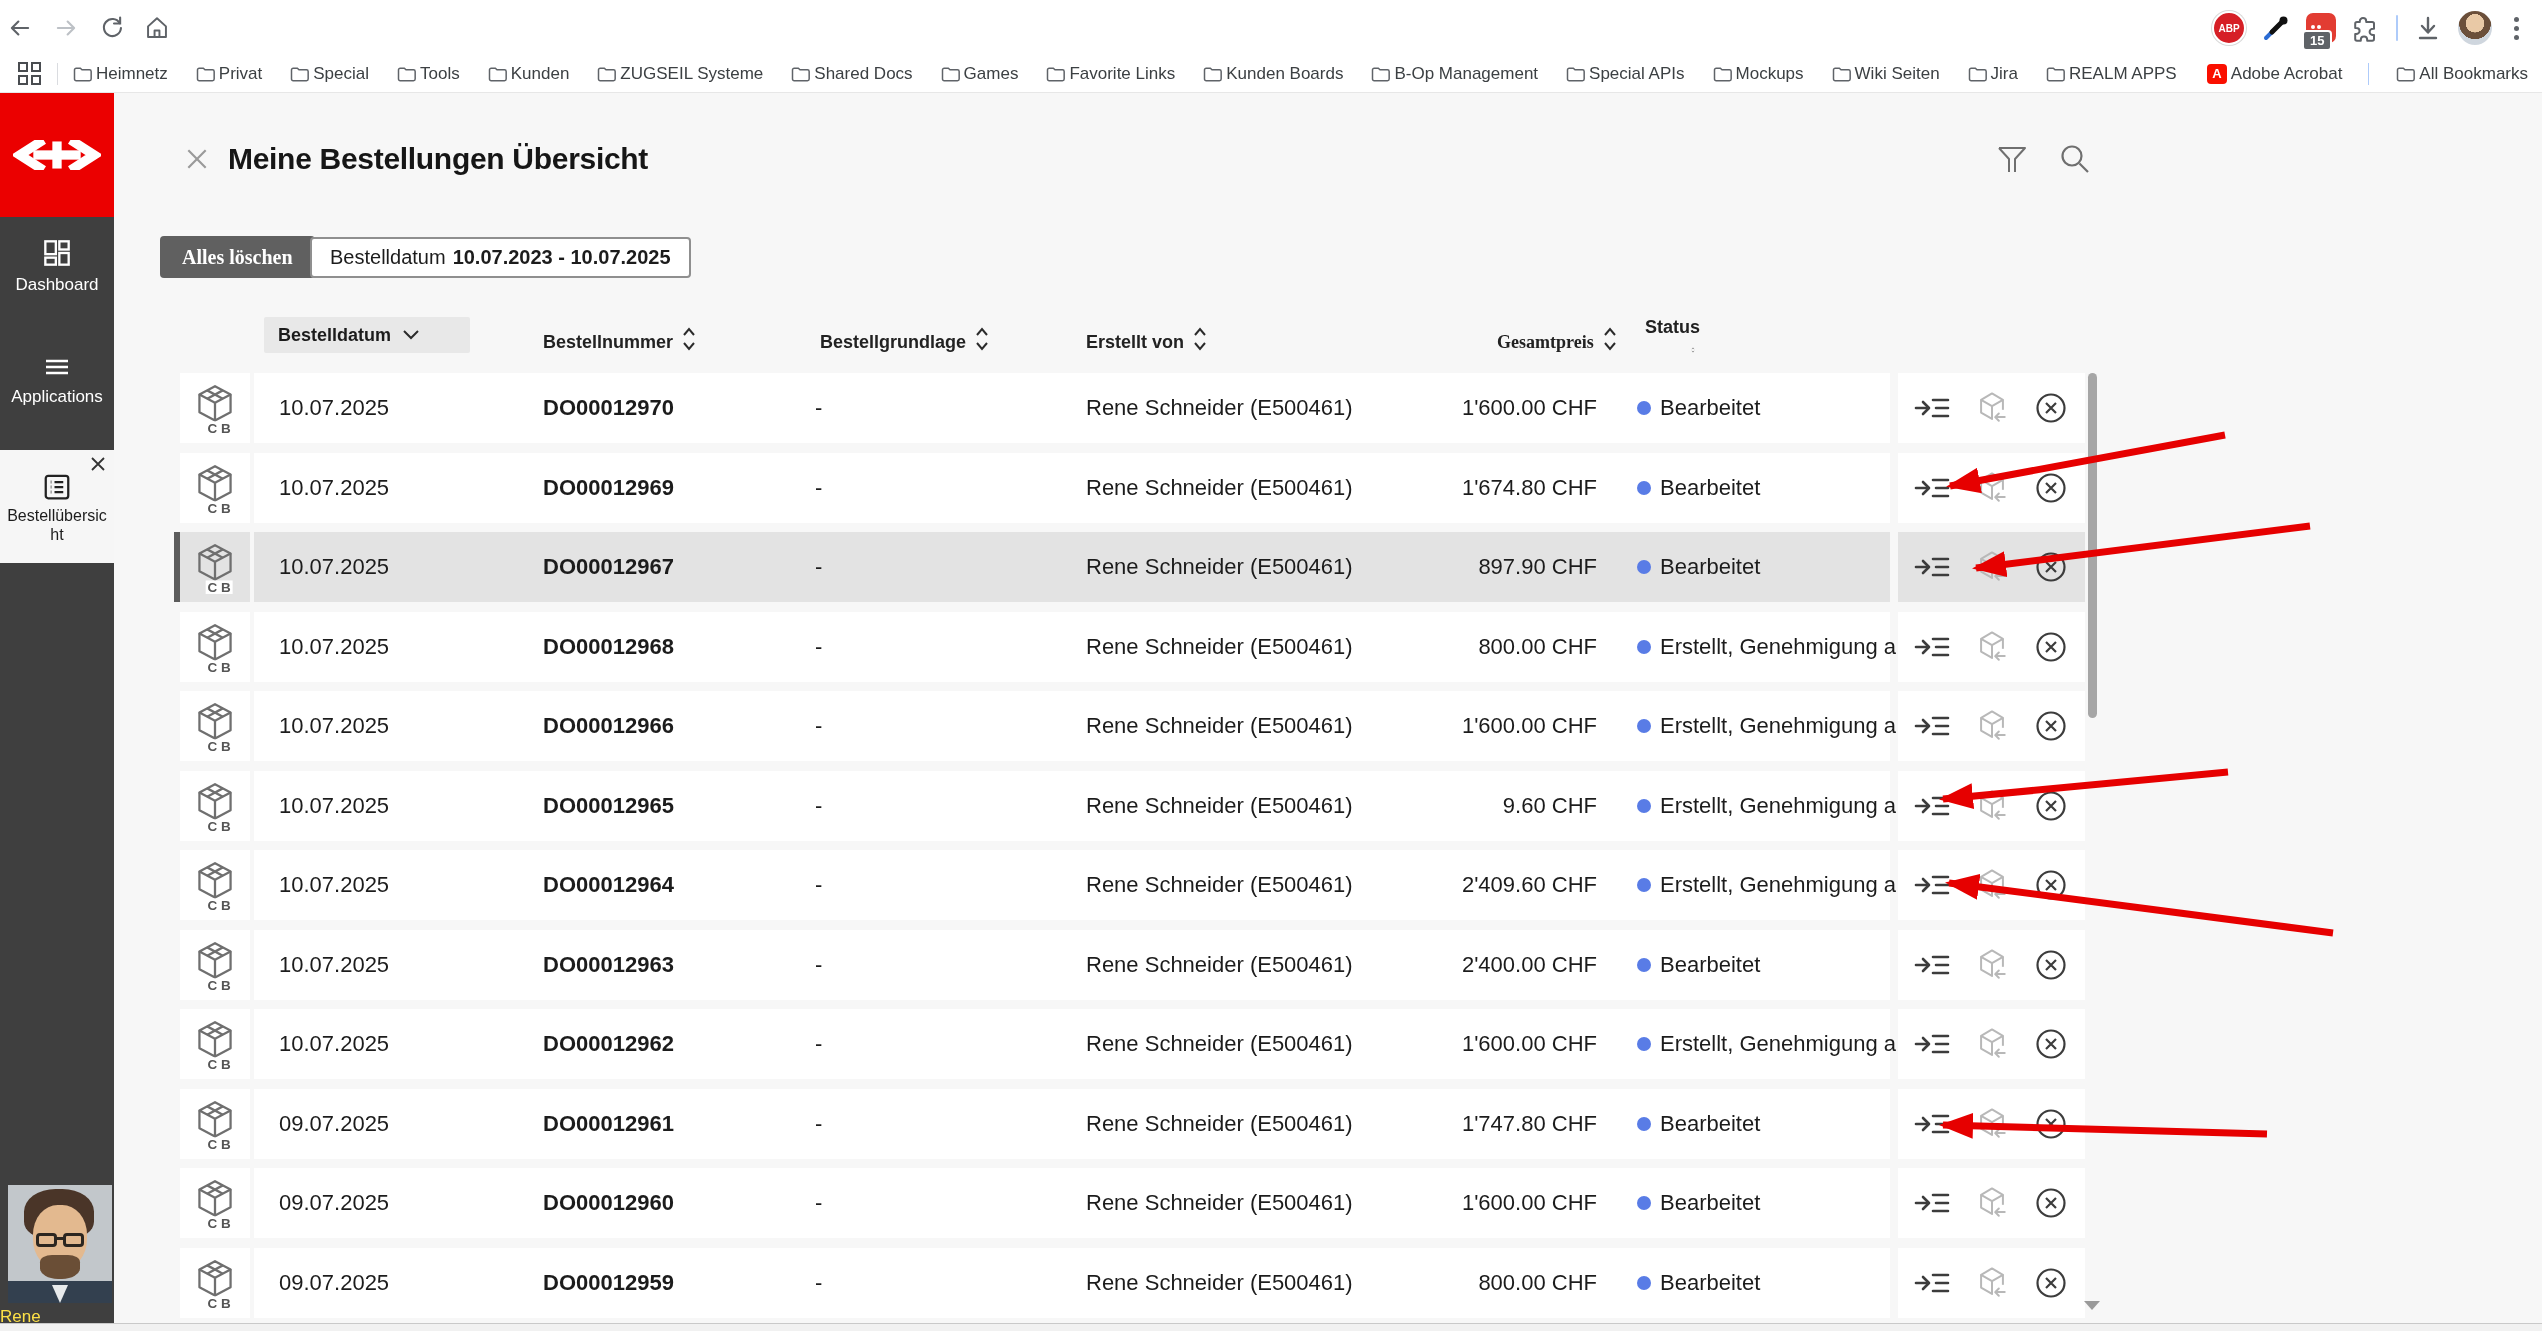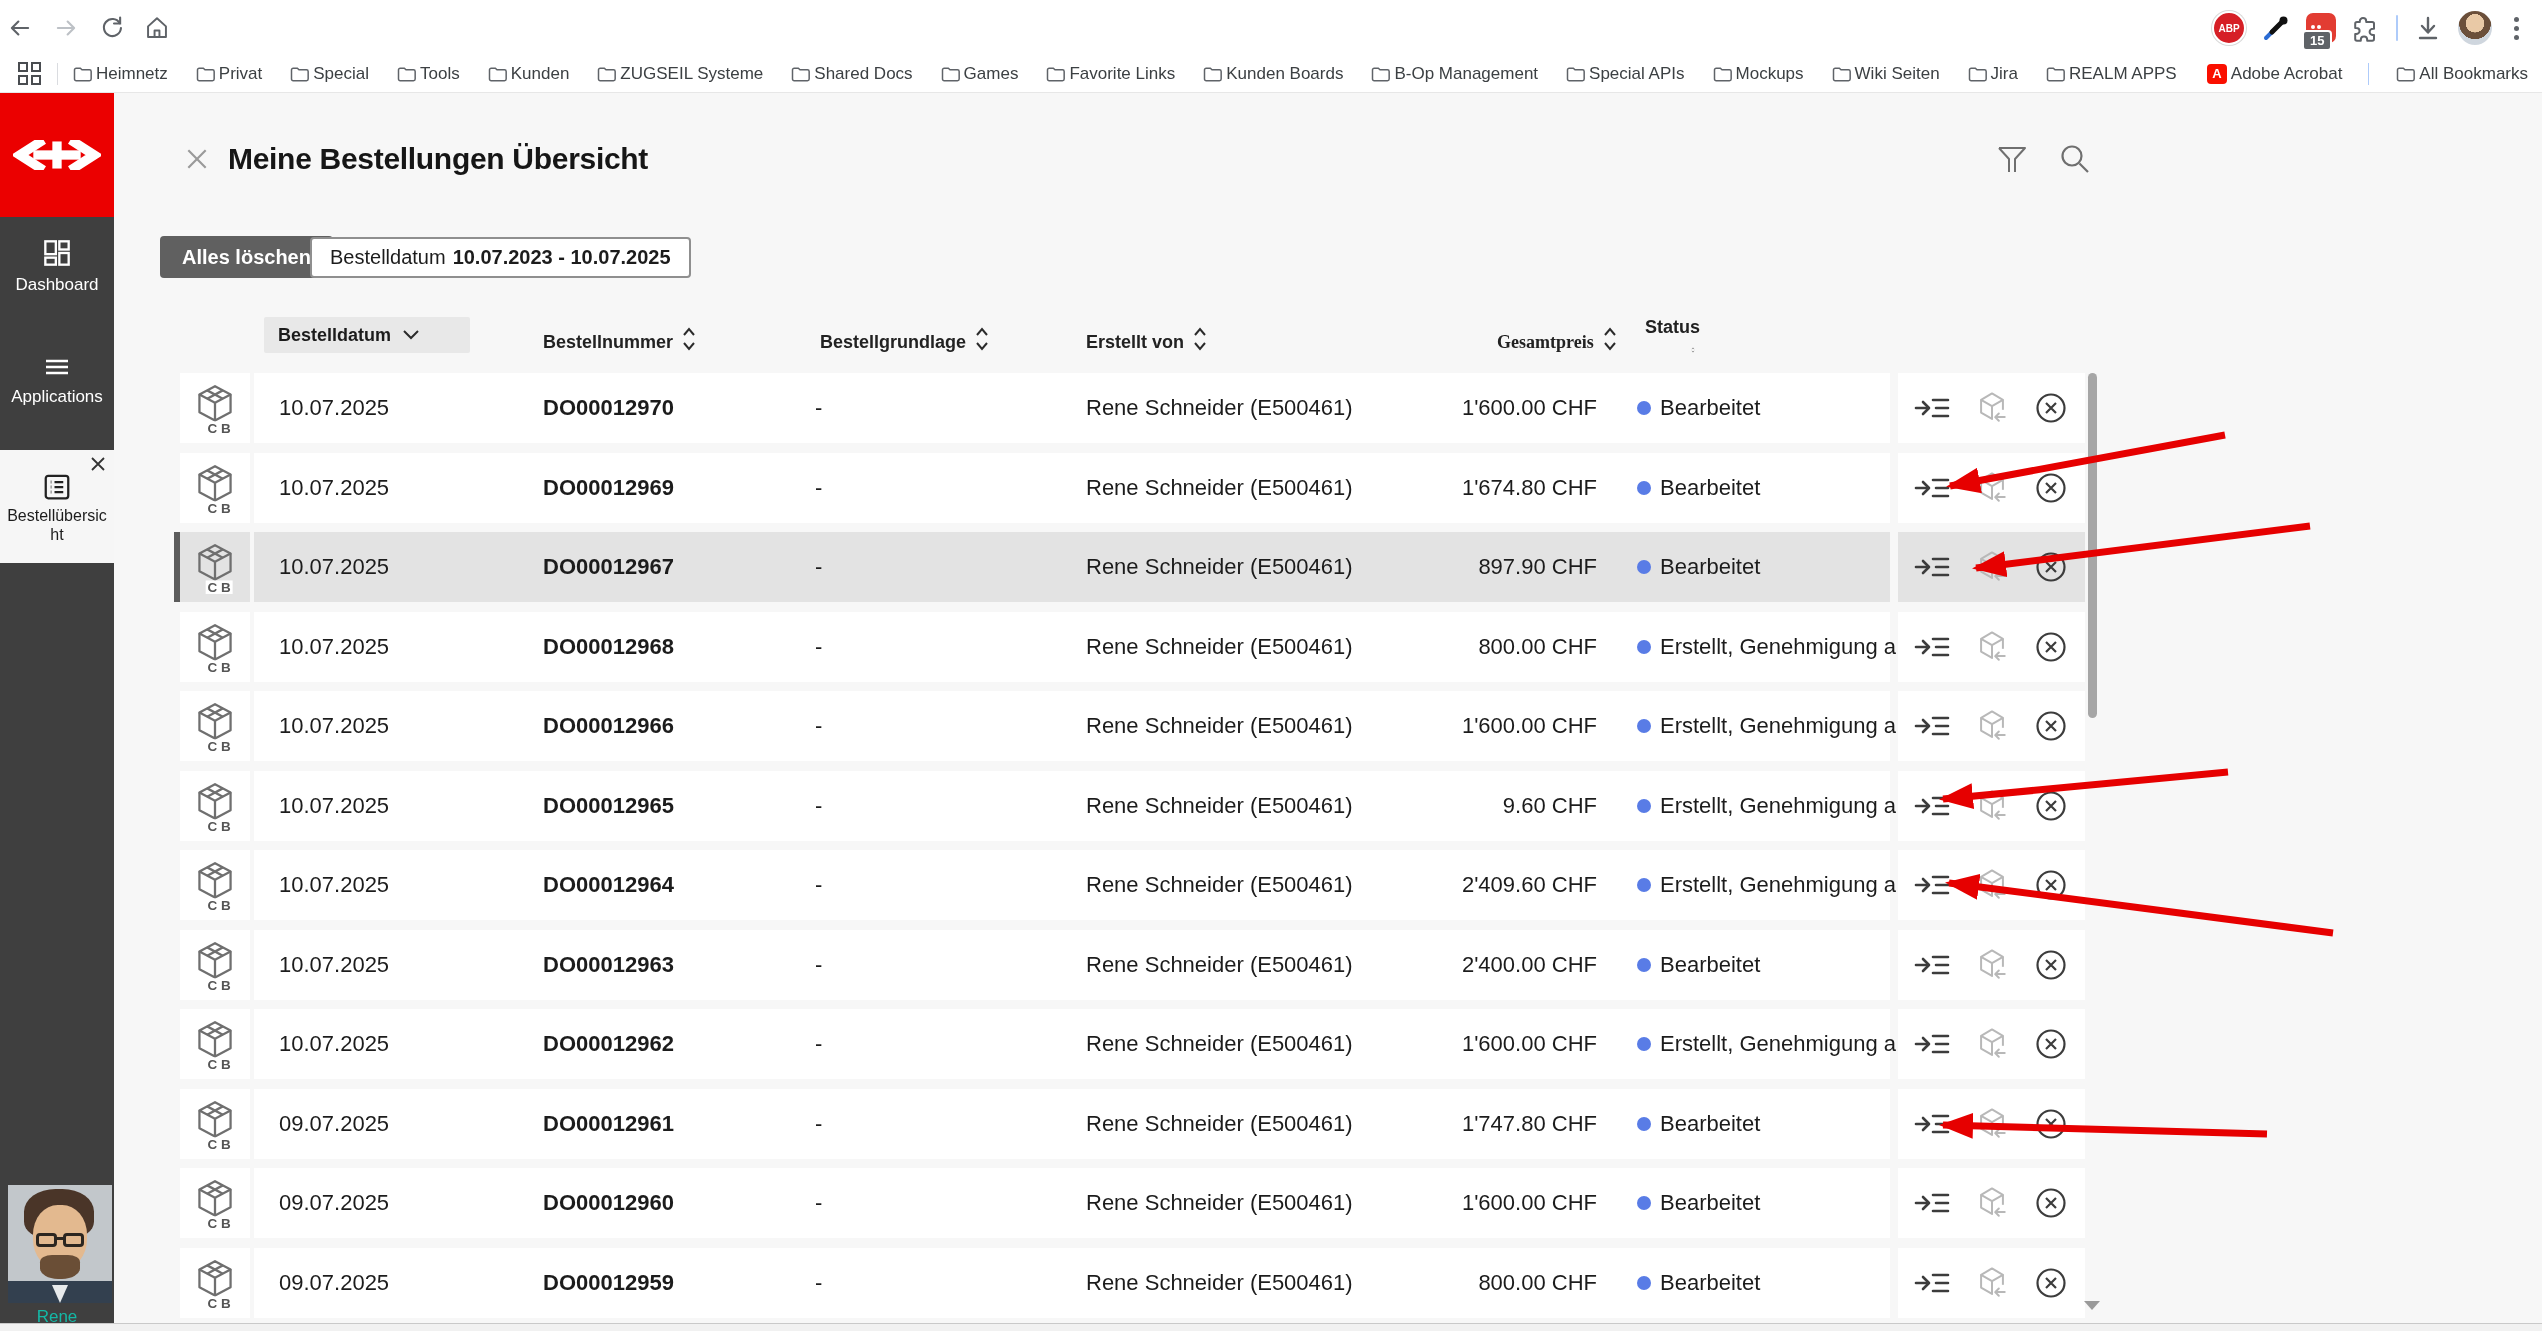--- a/index.html
+++ b/index.html
@@ -53,30 +53,30 @@
   .active-item .lbl { display:block; margin-top:4px; font-size:16px; line-height:19px; text-align:center; overflow-wrap:anywhere; padding:0 4px; }
   .user-photo { position:absolute; top:1092px; left:8px; width:104px; height:118px; background:#c2c7cb; overflow:hidden; }
   .up-hair { position:absolute; top:4px; left:16px; width:70px; height:50px; background:#4a3528; border-radius:45% 45% 35% 35%; }
   .up-face { position:absolute; top:20px; left:25px; width:54px; height:64px; background:#e3b98f; border-radius:46%; }
   .up-gl { position:absolute; top:48px; width:21px; height:14px; border:3px solid #2c2620; border-radius:4px; }
   .up-gl.l { left:28px; } .up-gl.r { left:55px; }
   .up-bridge { position:absolute; top:52px; left:48px; width:8px; height:3px; background:#2c2620; }
   .up-beard { position:absolute; top:70px; left:32px; width:40px; height:24px; background:#6a4e36; border-radius:30% 30% 45% 45%; }
   .up-body { position:absolute; bottom:0; left:0; width:104px; height:22px; background:#33404f; }
   .up-shirt { position:absolute; bottom:0; left:44px; width:16px; height:18px; background:#e8eaec; clip-path:polygon(50% 100%, 0 0, 100% 0); }
-  .user-name { position:absolute; top:1214px; left:0; width:114px; text-align:center; color:#14b8a6; font-size:17px; }
+  .user-name { position:absolute; top:1214px; left:0; width:114px; text-align:left; color:#fde047; font-size:17px; }
   .bottom-strip { position:absolute; top:1323px; left:0; width:2542px; height:8px; background:#f1f1f1; border-top:1px solid #c9c9c9; }
 
   
   .page-close { position:absolute; left:184px; top:146px; }
   .page-title { position:absolute; left:228px; top:142px; font-size:30px; font-weight:700; letter-spacing:-0.3px; color:#161616; }
   .ic-filter { position:absolute; left:1995px; top:142px; }
   .ic-search { position:absolute; left:2058px; top:142px; }
 
-  .btn-clear { position:absolute; left:160px; top:236px; height:42px; padding:0 22px; background:#606060; color:#fff; font-size:20px; font-weight:700; border:none; border-radius:4px; display:flex; align-items:center; }
+  .btn-clear { position:absolute; left:160px; top:236px; height:42px; padding:0 22px; background:#606060; color:#fff; font-size:20px; font-weight:700; border:none; border-radius:4px; display:flex; align-items:center;font-family:Liberation Serif, serif; }
   .chip-date { position:absolute; left:310px; top:237px; height:41px; background:#fff; border:2px solid #8f8f8f; border-radius:4px; padding:0 18px; display:flex; align-items:center; gap:7px; font-size:20px; }
   .chip-date b { font-weight:700; }
 
   
   .hdr-date-chip { position:absolute; left:264px; top:317px; width:206px; height:36px; background:#e8e8e8; border-radius:2px; display:flex; align-items:center; gap:12px; padding-left:14px; font-size:18px; font-weight:700; }
   .hdr { position:absolute; top:317px; height:36px; display:flex; align-items:flex-end; gap:9px; font-size:18px; font-weight:700; color:#222; }
   .hdr.h-number { left:543px; } .hdr.h-basis { left:820px; } .hdr.h-by { left:1086px; }
   .hdr.h-total { left:1497px;font-family:Liberation Serif, serif; } .hdr.h-status { left:1645px;flex-direction:column; }
 
   

